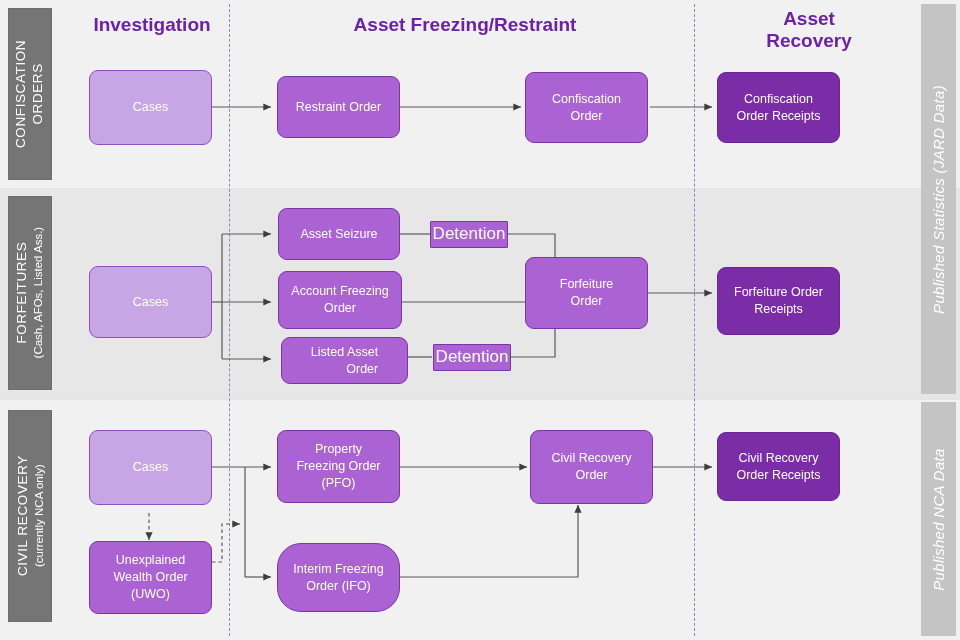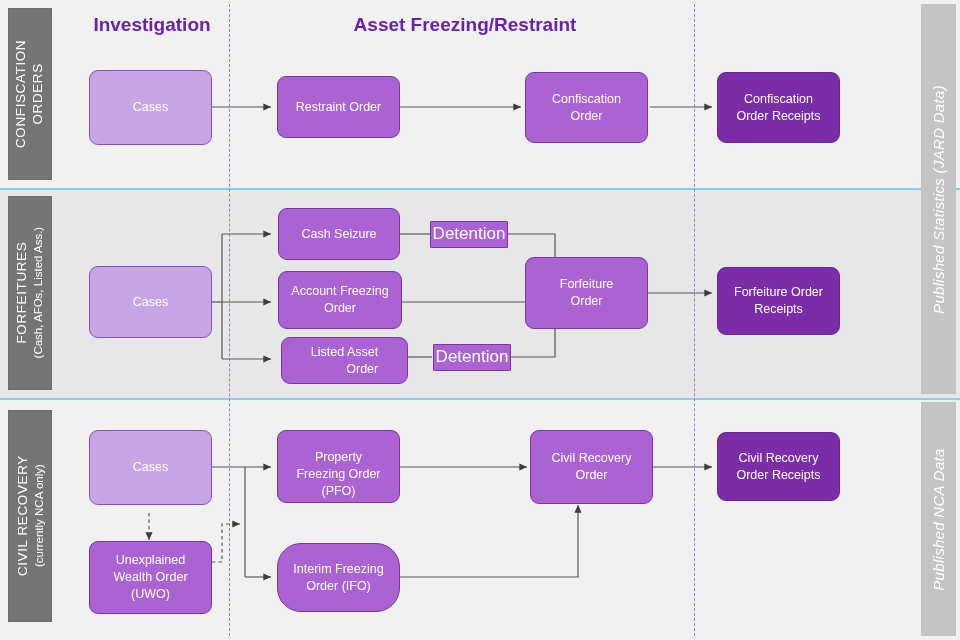--- a/index.html
+++ b/index.html
@@ -2,21 +2,21 @@
 <html><head>
 <meta charset="utf-8">
 <style>
   html,body{margin:0;padding:0;}
   body{
     width:960px;height:640px;
     background:#f7f7f7;
     font-family:"Liberation Sans", sans-serif;
     overflow:hidden;
   }
-  #stage{position:relative;width:960px;height:640px;background:#7dd3fc;}
+  #stage{position:relative;width:960px;height:640px;background:#e5e5e5;}
 
   
   .band{position:absolute;left:0;width:960px;}
   .band-1{top:0;height:188px;background:#f1f1f1;}
   .band-2{top:190px;height:208px;background:#e7e7e7;}
   .band-3{top:400px;height:240px;background:#f1f1f1;}
 
   
   .vbar{
     position:absolute;
@@ -106,20 +106,24 @@
   <div class="band band-3"></div>
 
   <div class="vdivider" style="left:229px;"></div>
   <div class="vdivider" style="left:694px;"></div>
 
   <div class="col-head" style="left:72px;top:14px;width:160px;">
     <span>Investigation</span>
   </div>
   <div class="col-head" style="left:280px;top:14px;width:370px;">
     <span>Asset Freezing/Restraint</span>
+  </div>
+  <div class="col-head" style="left:714px;top:8px;width:190px;">
+    <span>Asset</span><br>
+    <span>Recovery</span>
   </div>
 
   <div class="vbar vbar-1">
     <div class="vtext">
       <span class="l1">CONFISCATION</span>
       <span class="l1">ORDERS</span>
     </div>
   </div>
   <div class="vbar vbar-2">
     <div class="vtext">
@@ -206,21 +210,21 @@
     <span>
       <span>Confiscation</span><br>
       <span>Order Receipts</span>
     </span>
   </div>
 
   <div class="node light" style="left:89px;top:266px;width:123px;height:72px;">
     <span>Cases</span>
   </div>
   <div class="node mid" style="left:278px;top:208px;width:122px;height:52px;">
-    <span>Cash Seizure</span>
+    <span>Asset Seizure</span>
   </div>
   <div class="node mid small" style="left:430px;top:221px;width:78px;height:27px;">
     <span>Detention</span>
   </div>
   <div class="node mid" style="left:278px;top:271px;width:124px;height:58px;">
     <span>
       <span>Account Freezing</span><br>
       <span>Order</span>
     </span>
   </div>
@@ -249,21 +253,21 @@
   <div class="node light" style="left:89px;top:430px;width:123px;height:75px;">
     <span>Cases</span>
   </div>
   <div class="node mid" style="left:89px;top:541px;width:123px;height:73px;">
     <span>
       <span>Unexplained</span><br>
       <span>Wealth Order</span><br>
       <span>(UWO)</span>
     </span>
   </div>
-  <div class="node mid" style="left:277px;top:430px;width:123px;height:73px;align-items:flex-end;">
+  <div class="node mid" style="left:277px;top:430px;width:123px;height:73px;">
     <span>
       <span>Property</span><br>
       <span>Freezing Order</span><br>
       <span>(PFO)</span>
     </span>
   </div>
   <div class="node mid" style="left:277px;top:543px;width:123px;height:69px;border-radius:24px;">
     <span>
       <span>Interim Freezing</span><br>
       <span>Order (IFO)</span>

